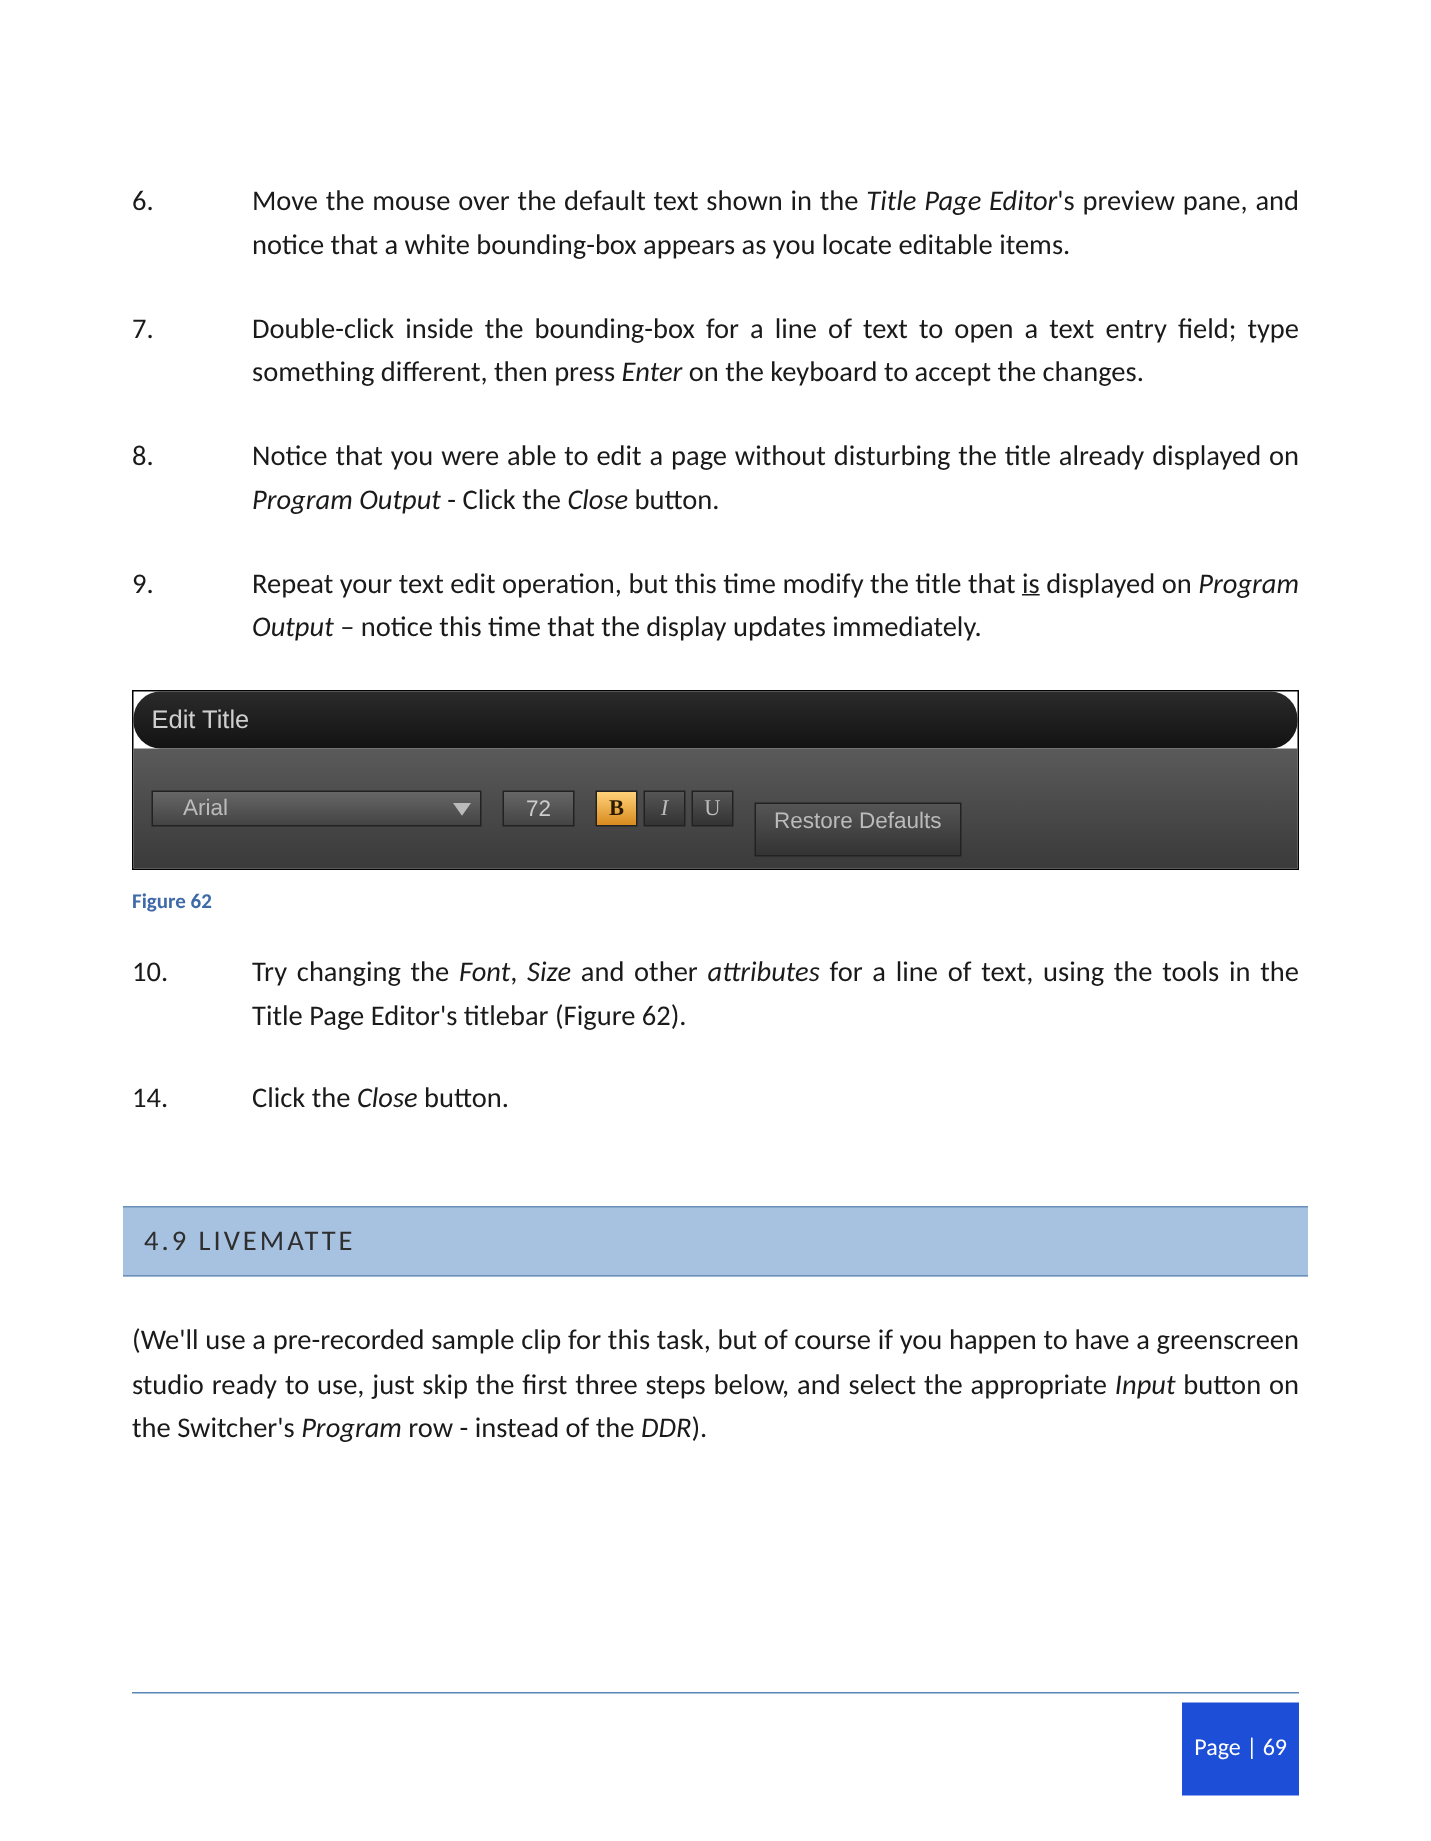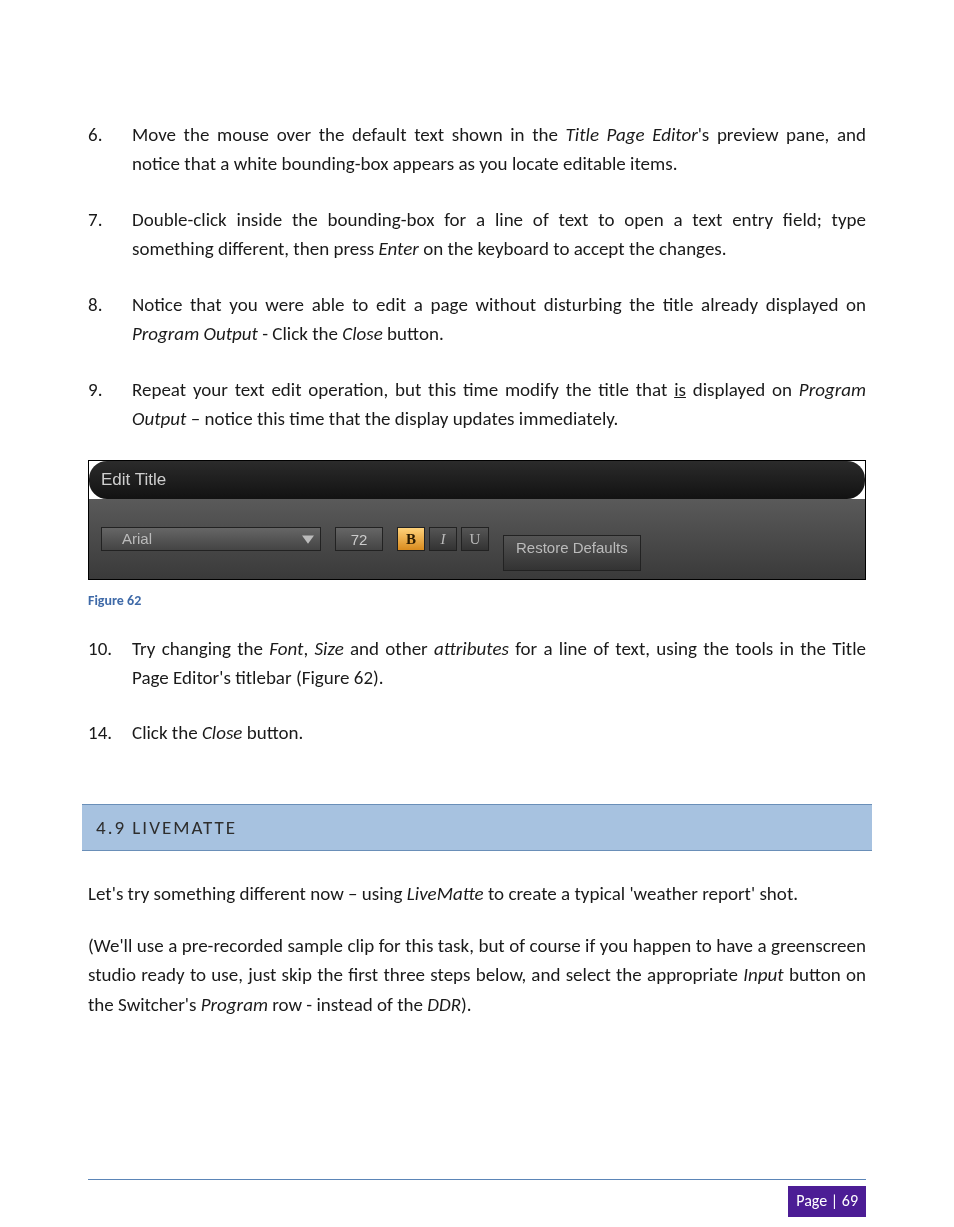--- a/index.html
+++ b/index.html
@@ -26,20 +26,21 @@
     display: flex;
     margin-bottom: 26px;
   }
   ol.steps > li .num {
     width: 44px;
     flex: 0 0 44px;
     text-align: left;
   }
   ol.steps > li .body {
     flex: 1 1 auto;
+    margin-left: 36px;
   }
   .ital { font-style: italic; }
   .under { text-decoration: underline; }
 
   
   .edit-title-panel {
     margin: 12px 0 10px 0;
     border: 1px solid #000;
   }
   .panel-header {
@@ -140,23 +141,23 @@
   }
 
   .footer-line {
     border-top: 1px solid #5b85b7;
     margin-top: 160px;
     padding-top: 6px;
     display: flex;
     justify-content: flex-end;
   }
   .page-badge {
-    background: #4c1d95;
+    background: #1d4ed8;
     color: #fff;
-    padding: 3px 8px;
+    padding: 19px 8px;
     font-size: 16px;
   }
 </style>
 </head>
 <body>
 
 <div class="page">
 
   <ol class="steps">
     <li>
@@ -204,20 +205,19 @@
       <span class="body">Try changing the <span class="ital">Font</span>, <span class="ital">Size</span> and other <span class="ital">attributes</span> for a line of text, using the tools in the Title Page Editor's titlebar (Figure 62).</span>
     </li>
     <li>
       <span class="num">14.</span>
       <span class="body">Click the <span class="ital">Close</span> button.</span>
     </li>
   </ol>
 
   <div class="section-heading">4.9   LIVEMATTE</div>
 
-  <p class="body-para">Let's try something different now – using <span class="ital">LiveMatte</span> to create a typical 'weather report' shot.</p>
   <p class="body-para"> (We'll use a pre-recorded sample clip for this task, but of course if you happen to have a greenscreen studio ready to use, just skip the first three steps below, and select the appropriate <span class="ital">Input</span> button on the Switcher's <span class="ital">Program</span> row - instead of the <span class="ital">DDR</span>).</p>
 
   <div class="footer-line">
     <span class="page-badge">Page | 69</span>
   </div>
 
 </div>
 
 </body></html>

